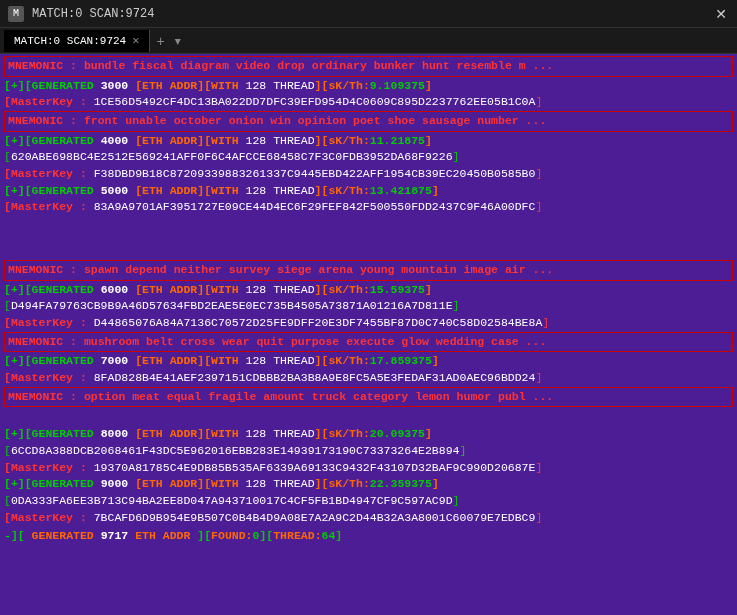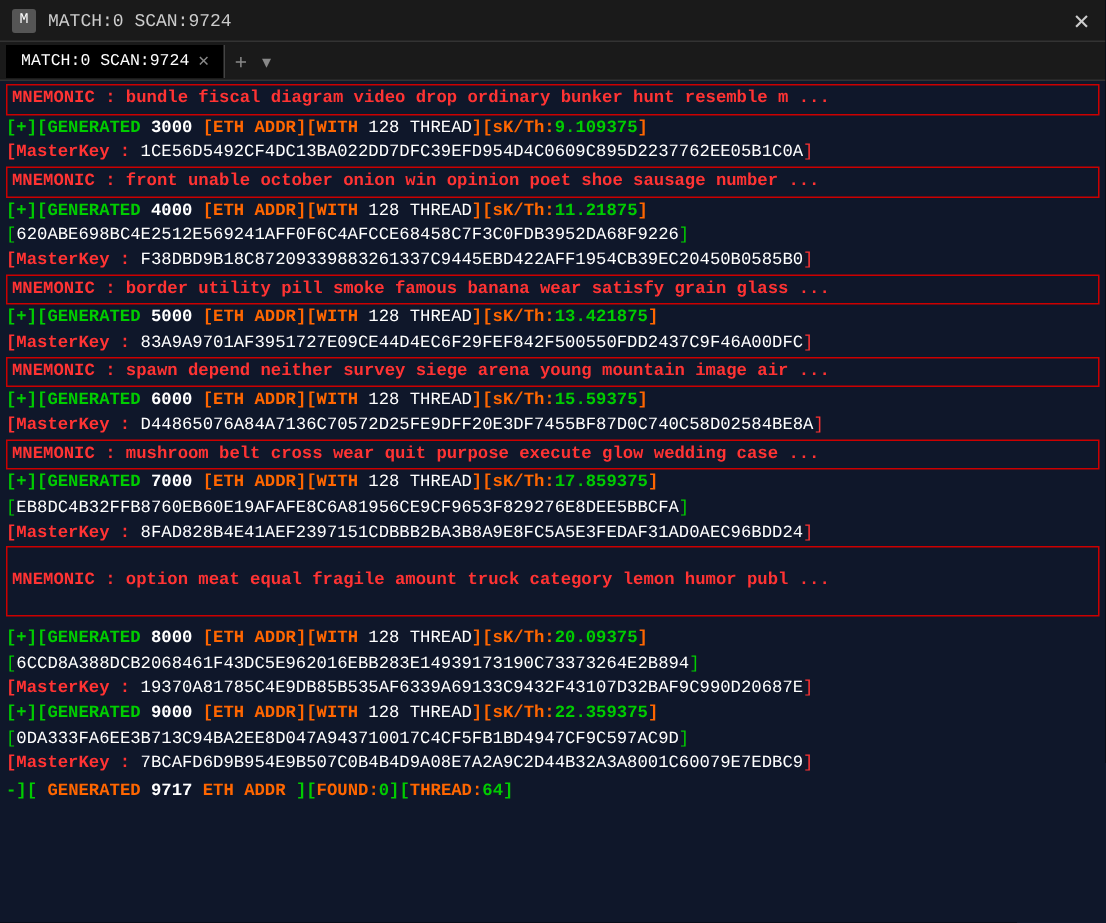--- a/index.html
+++ b/index.html
@@ -113,21 +113,21 @@
     .tab-dropdown {
       background: none;
       color: #888;
       padding: 3px 4px;
       font-size: 12px;
       cursor: pointer;
       border: none;
     }
 
     .content {
-      background: #0f172a;
+      background: #4c1d95;
       padding: 2px 4px;
       height: calc(615px - 28px - 26px);
       overflow: hidden;
       font-size: 11.5px;
       line-height: 1.45;
     }
 
     .line {
       white-space: nowrap;
       overflow: hidden;
@@ -165,31 +165,30 @@
 </div>
 
 <div class="content" id="content">
     <div style="border: 1px solid rgb(204, 0, 0); margin-bottom: 1px; padding: 1px 3px;"><span class="mnemonic-line">MNEMONIC : bundle fiscal diagram video drop ordinary bunker hunt resemble m ...</span></div>
     <div class="line"><span style="color:#00cc00;font-weight:bold">[+][GENERATED <span style="color:#ffffff">3000</span> </span><span style="color:#ff6600;font-weight:bold">[ETH ADDR][WITH </span><span style="color:#ffffff">128 THREAD</span><span style="color:#ff6600;font-weight:bold">][sK/Th:</span><span style="color:#00cc00;font-weight:bold">9.109375</span><span style="color:#ff6600;font-weight:bold">]</span></div>
     <div class="line"><span style="color:#ff3333;font-weight:bold">[MasterKey : </span><span style="color:#ffffff">1CE56D5492CF4DC13BA022DD7DFC39EFD954D4C0609C895D2237762EE05B1C0A</span><span style="color:#ff3333">]</span></div>
     <div style="border: 1px solid rgb(204, 0, 0); margin-bottom: 1px; padding: 1px 3px;"><span class="mnemonic-line">MNEMONIC : front unable october onion win opinion poet shoe sausage number ...</span></div>
     <div class="line"><span style="color:#00cc00;font-weight:bold">[+][GENERATED <span style="color:#ffffff">4000</span> </span><span style="color:#ff6600;font-weight:bold">[ETH ADDR][WITH </span><span style="color:#ffffff">128 THREAD</span><span style="color:#ff6600;font-weight:bold">][sK/Th:</span><span style="color:#00cc00;font-weight:bold">11.21875</span><span style="color:#ff6600;font-weight:bold">]</span></div>
     <div class="line"><span style="color:#00cc00">[</span><span style="color:#ffffff">620ABE698BC4E2512E569241AFF0F6C4AFCCE68458C7F3C0FDB3952DA68F9226</span><span style="color:#00cc00">]</span></div>
     <div class="line"><span style="color:#ff3333;font-weight:bold">[MasterKey : </span><span style="color:#ffffff">F38DBD9B18C87209339883261337C9445EBD422AFF1954CB39EC20450B0585B0</span><span style="color:#ff3333">]</span></div>
-    <div style="border: 1px solid rgb(204, 0, 0); margin-bottom: 1px; padding: 1px 3px;"><span class="mnemonic-line">MNEMONIC : border utility pill smoke famous banana wear satisfy grain glass ...</span></div>
     <div class="line"><span style="color:#00cc00;font-weight:bold">[+][GENERATED <span style="color:#ffffff">5000</span> </span><span style="color:#ff6600;font-weight:bold">[ETH ADDR][WITH </span><span style="color:#ffffff">128 THREAD</span><span style="color:#ff6600;font-weight:bold">][sK/Th:</span><span style="color:#00cc00;font-weight:bold">13.421875</span><span style="color:#ff6600;font-weight:bold">]</span></div>
     <div class="line"><span style="color:#ff3333;font-weight:bold">[MasterKey : </span><span style="color:#ffffff">83A9A9701AF3951727E09CE44D4EC6F29FEF842F500550FDD2437C9F46A00DFC</span><span style="color:#ff3333">]</span></div>
-    <div style="border: 1px solid rgb(204, 0, 0); margin-bottom: 1px; padding: 1px 3px;"><span class="mnemonic-line">MNEMONIC : spawn depend neither survey siege arena young mountain image air ...</span></div>
+    <div style="border: 1px solid rgb(204, 0, 0); margin-bottom: 1px; padding: 1px 3px; margin-top: 44px;"><span class="mnemonic-line">MNEMONIC : spawn depend neither survey siege arena young mountain image air ...</span></div>
     <div class="line"><span style="color:#00cc00;font-weight:bold">[+][GENERATED <span style="color:#ffffff">6000</span> </span><span style="color:#ff6600;font-weight:bold">[ETH ADDR][WITH </span><span style="color:#ffffff">128 THREAD</span><span style="color:#ff6600;font-weight:bold">][sK/Th:</span><span style="color:#00cc00;font-weight:bold">15.59375</span><span style="color:#ff6600;font-weight:bold">]</span></div>
+    <div class="line"><span style="color:#00cc00">[</span><span style="color:#ffffff">D494FA79763CB9B9A46D57634FBD2EAE5E0EC735B4505A73871A01216A7D811E</span><span style="color:#00cc00">]</span></div>
     <div class="line"><span style="color:#ff3333;font-weight:bold">[MasterKey : </span><span style="color:#ffffff">D44865076A84A7136C70572D25FE9DFF20E3DF7455BF87D0C740C58D02584BE8A</span><span style="color:#ff3333">]</span></div>
     <div style="border: 1px solid rgb(204, 0, 0); margin-bottom: 1px; padding: 1px 3px;"><span class="mnemonic-line">MNEMONIC : mushroom belt cross wear quit purpose execute glow wedding case ...</span></div>
     <div class="line"><span style="color:#00cc00;font-weight:bold">[+][GENERATED <span style="color:#ffffff">7000</span> </span><span style="color:#ff6600;font-weight:bold">[ETH ADDR][WITH </span><span style="color:#ffffff">128 THREAD</span><span style="color:#ff6600;font-weight:bold">][sK/Th:</span><span style="color:#00cc00;font-weight:bold">17.859375</span><span style="color:#ff6600;font-weight:bold">]</span></div>
-    <div class="line"><span style="color:#00cc00">[</span><span style="color:#ffffff">EB8DC4B32FFB8760EB60E19AFAFE8C6A81956CE9CF9653F829276E8DEE5BBCFA</span><span style="color:#00cc00">]</span></div>
     <div class="line"><span style="color:#ff3333;font-weight:bold">[MasterKey : </span><span style="color:#ffffff">8FAD828B4E41AEF2397151CDBBB2BA3B8A9E8FC5A5E3FEDAF31AD0AEC96BDD24</span><span style="color:#ff3333">]</span></div>
-    <div style="border: 1px solid rgb(204, 0, 0); margin-bottom: 7px; padding: 14px 3px;"><span class="mnemonic-line">MNEMONIC : option meat equal fragile amount truck category lemon humor publ ...</span></div>
+    <div style="border: 1px solid rgb(204, 0, 0); margin-bottom: 19px; padding: 1px 3px;"><span class="mnemonic-line">MNEMONIC : option meat equal fragile amount truck category lemon humor publ ...</span></div>
     <div class="line"><span style="color:#00cc00;font-weight:bold">[+][GENERATED <span style="color:#ffffff">8000</span> </span><span style="color:#ff6600;font-weight:bold">[ETH ADDR][WITH </span><span style="color:#ffffff">128 THREAD</span><span style="color:#ff6600;font-weight:bold">][sK/Th:</span><span style="color:#00cc00;font-weight:bold">20.09375</span><span style="color:#ff6600;font-weight:bold">]</span></div>
     <div class="line"><span style="color:#00cc00">[</span><span style="color:#ffffff">6CCD8A388DCB2068461F43DC5E962016EBB283E14939173190C73373264E2B894</span><span style="color:#00cc00">]</span></div>
     <div class="line"><span style="color:#ff3333;font-weight:bold">[MasterKey : </span><span style="color:#ffffff">19370A81785C4E9DB85B535AF6339A69133C9432F43107D32BAF9C990D20687E</span><span style="color:#ff3333">]</span></div>
     <div class="line"><span style="color:#00cc00;font-weight:bold">[+][GENERATED <span style="color:#ffffff">9000</span> </span><span style="color:#ff6600;font-weight:bold">[ETH ADDR][WITH </span><span style="color:#ffffff">128 THREAD</span><span style="color:#ff6600;font-weight:bold">][sK/Th:</span><span style="color:#00cc00;font-weight:bold">22.359375</span><span style="color:#ff6600;font-weight:bold">]</span></div>
     <div class="line"><span style="color:#00cc00">[</span><span style="color:#ffffff">0DA333FA6EE3B713C94BA2EE8D047A943710017C4CF5FB1BD4947CF9C597AC9D</span><span style="color:#00cc00">]</span></div>
     <div class="line"><span style="color:#ff3333;font-weight:bold">[MasterKey : </span><span style="color:#ffffff">7BCAFD6D9B954E9B507C0B4B4D9A08E7A2A9C2D44B32A3A8001C60079E7EDBC9</span><span style="color:#ff3333">]</span></div>
     <div class="line" style="color: rgb(0, 204, 0); font-weight: bold; margin-top: 2px;"><span style="color:#00cc00">-][</span><span style="color:#ff6600"> GENERATED </span><span style="color:#ffffff">9717</span><span style="color:#ff6600"> ETH ADDR </span><span style="color:#00cc00">][</span><span style="color:#ff6600">FOUND:</span><span style="color:#00cc00">0</span><span style="color:#00cc00">][</span><span style="color:#ff6600">THREAD:</span><span style="color:#00cc00">64</span><span style="color:#00cc00">]</span></div>
   </div>
 
 </body></html>

